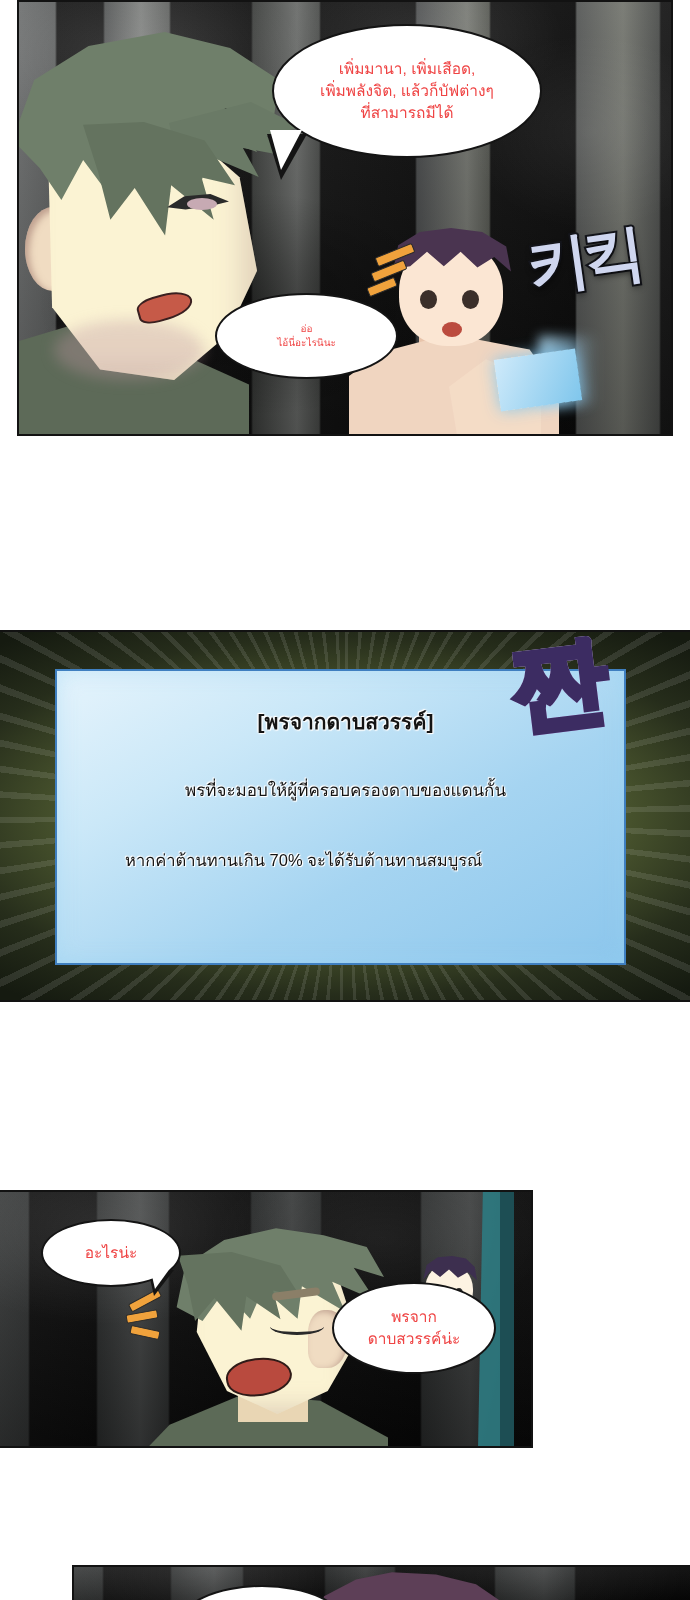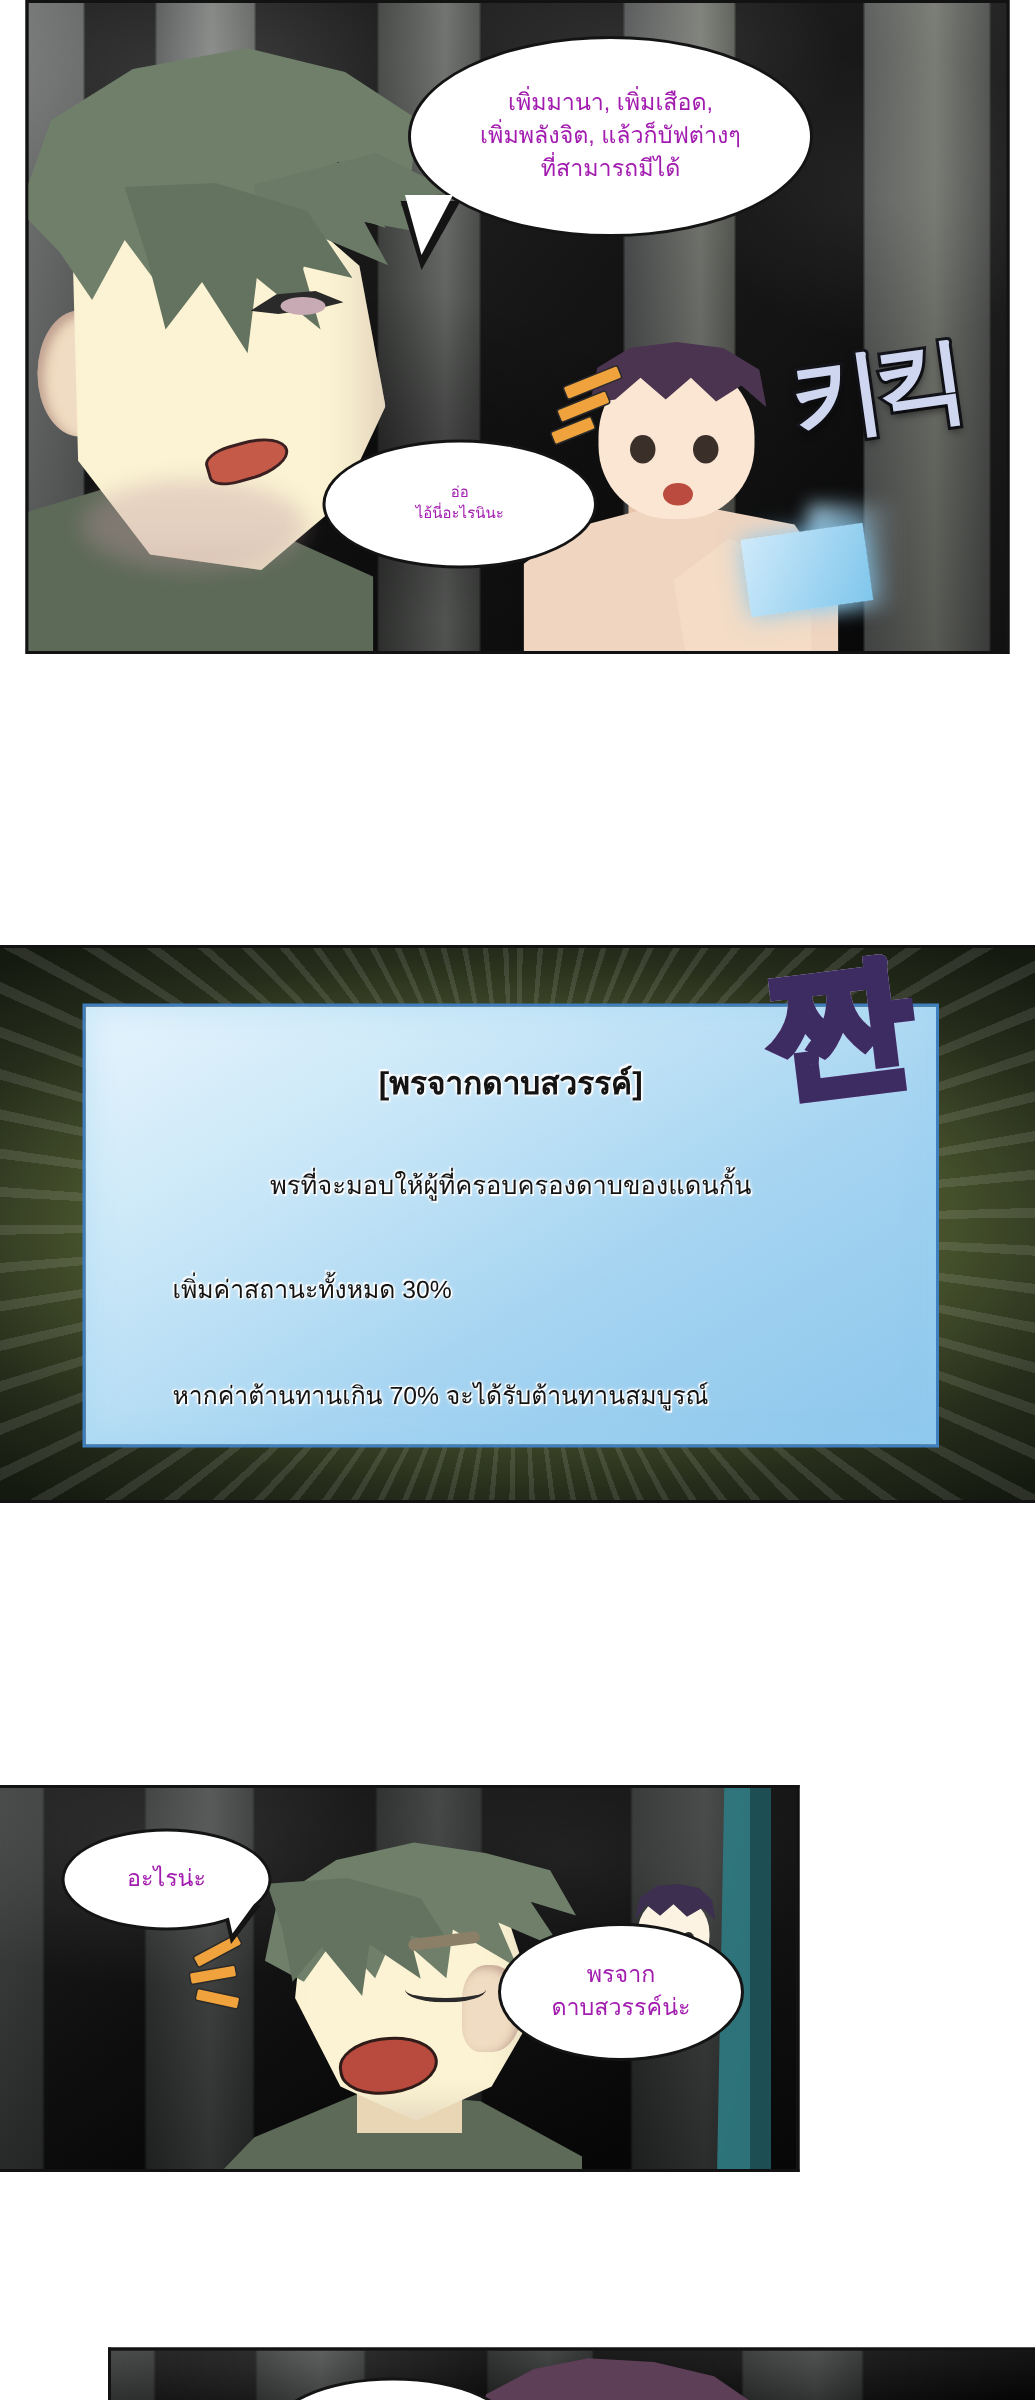--- a/index.html
+++ b/index.html
@@ -50,21 +50,21 @@
   .walldark::after{content:"";position:absolute;inset:0;
     background:
       radial-gradient(ellipse 260px 140px at 20% 14%, rgba(255,255,255,.10), rgba(255,255,255,0) 70%),
       radial-gradient(ellipse 240px 120px at 72% 18%, rgba(255,255,255,.06), rgba(255,255,255,0) 70%),
       linear-gradient(180deg, rgba(255,255,255,.05), rgba(0,0,0,.30));
   }
 
   
   .bubble{position:absolute;background:#ffffff;border:2px solid #141414;
     border-radius:50%/50%;display:flex;align-items:center;justify-content:center;
-    text-align:center;color:#a21caf;box-sizing:border-box;z-index:30;}
+    text-align:center;color:#ef4444;box-sizing:border-box;z-index:30;}
   .bubble .btxt{display:block;line-height:1.42;padding:0 10px;}
   .tail{position:absolute;width:0;height:0;z-index:29;}
 
   
   .mline{position:absolute;background:#f0a23c;border:1.5px solid #2a2a2a;border-radius:2px;z-index:26;}
 
   
   .p1-hair{position:absolute;z-index:12;}
   .p1-face{position:absolute;z-index:11;}
 
@@ -196,29 +196,28 @@
         <span>อ่อ</span><br>
         <span>ไอ้นี่อะไรนินะ</span>
       </span>
     </div>
   </div>
 
   <div class="panel" style="left:0px;top:630px;width:690px;height:372px;border-left:none;border-right:none;">
     <div class="greenbg"></div>
     <div class="rays"></div>
 
-    <div class="bluecard" style="left:55px;top:37px;width:571px;height:296px;padding:34px 26px 0 26px;">
+    <div class="bluecard" style="left:55px;top:37px;width:571px;height:296px;padding:34px 26px 0 36px;">
       <div class="card-title" style="font-size:21px;margin-bottom:26px;">[พรจากดาบสวรรค์]</div>
 
       <div style="text-align:center;font-size:17px;line-height:1.62;">
         <div class="card-line">พรที่จะมอบให้ผู้ที่ครอบครองดาบของแดนกั้น</div>
       </div>
 
       <div style="margin-top:34px;padding-left:32px;font-size:16.5px;line-height:1.95;">
-        <div class="card-line">เพิ่มค่าสถานะทั้งหมด 30%</div>
         <div class="card-line">หากค่าต้านทานเกิน 70% จะได้รับต้านทานสมบูรณ์</div>
       </div>
     </div>
 
     <div class="sfx sfx-purple" style="left:512px;top:-12px;font-size:96px;transform:rotate(-7deg);">
       <span>짠</span>
     </div>
   </div>
 
   <div class="panel" style="left:0px;top:1190px;width:533px;height:258px;border-left:none;">

